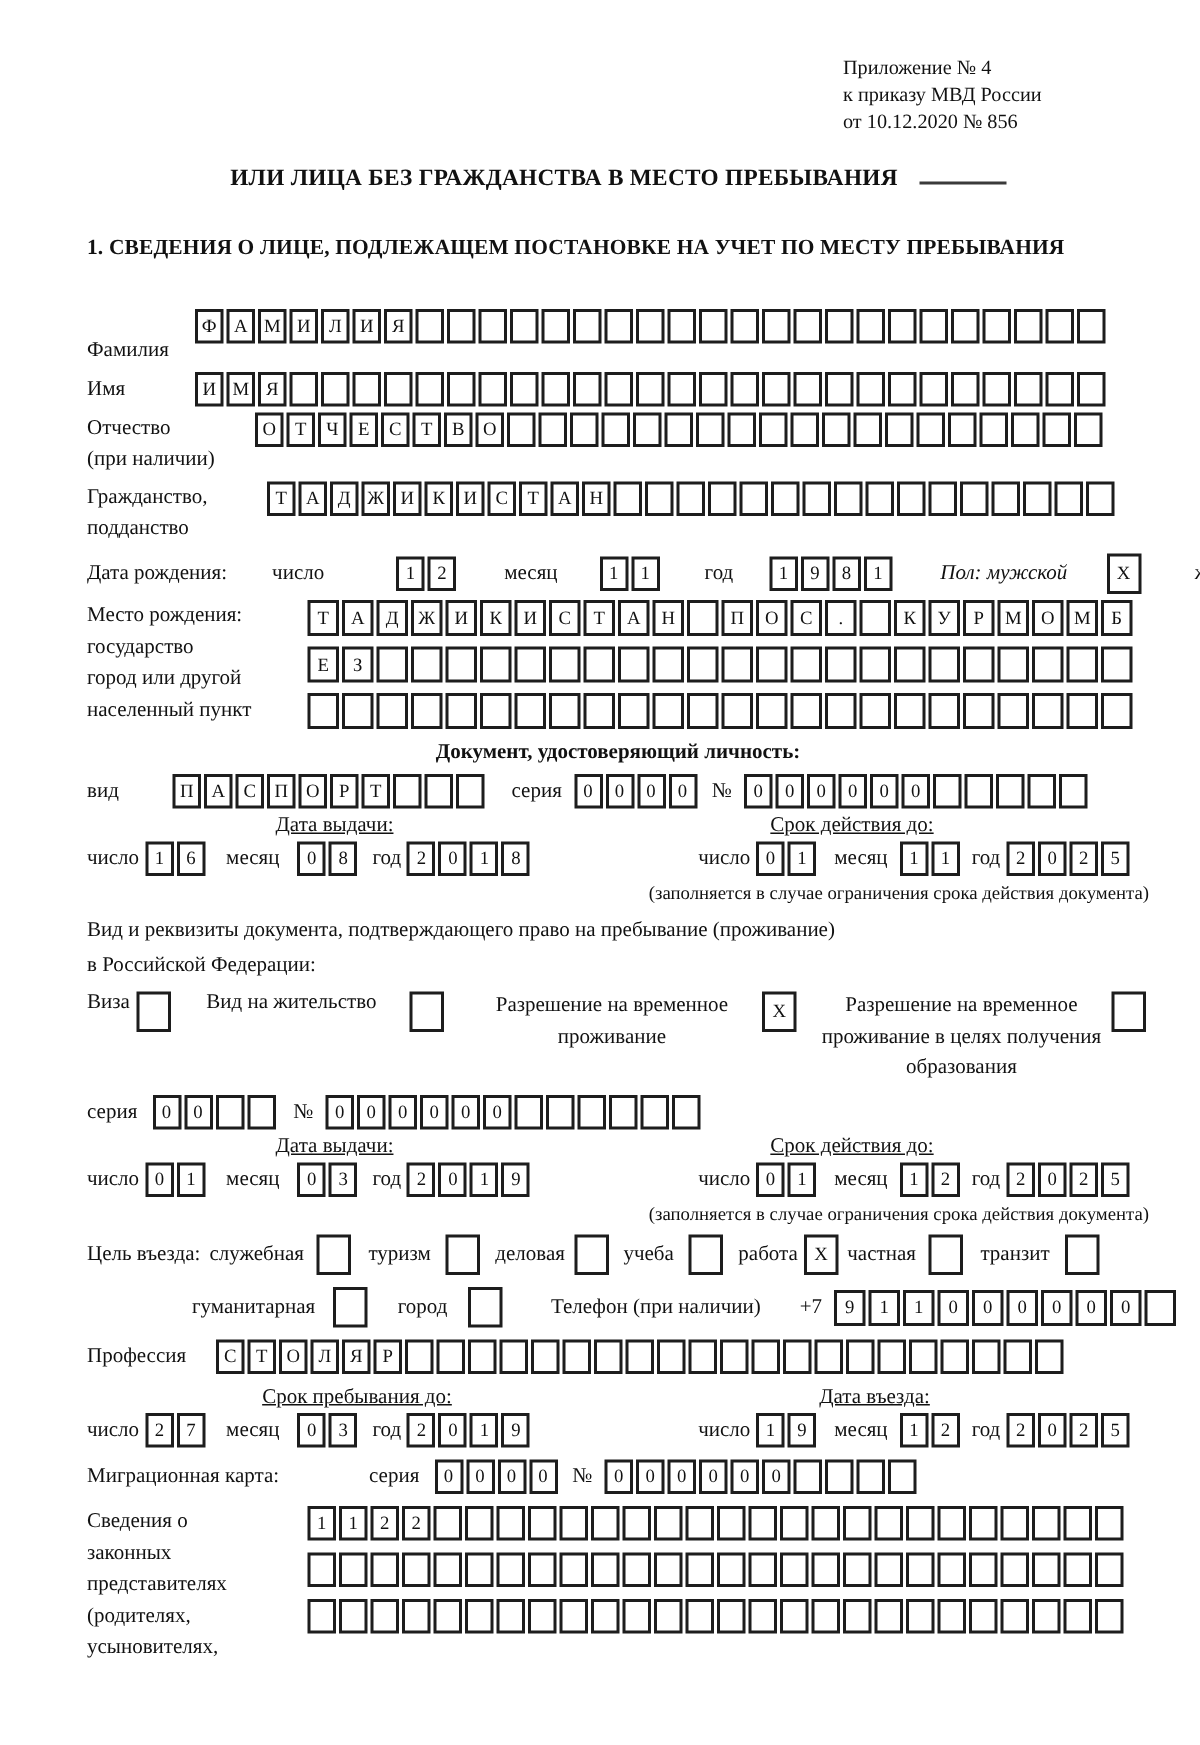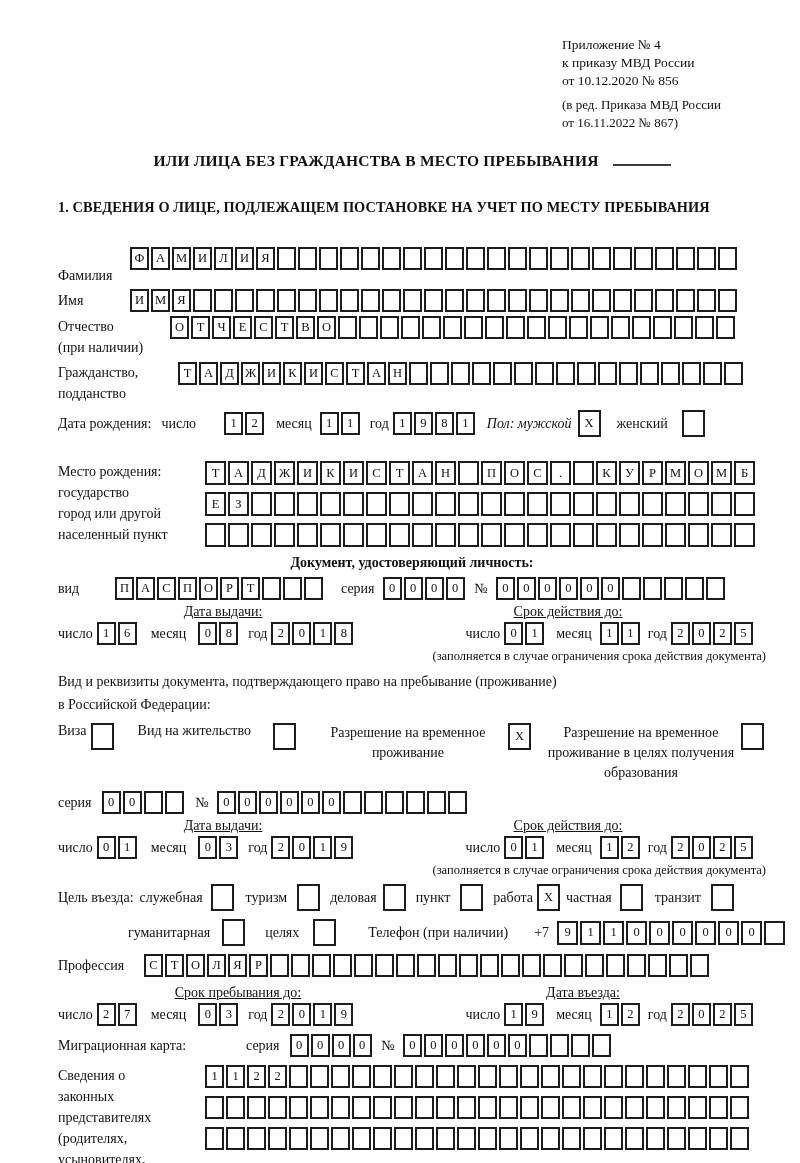--- a/index.html
+++ b/index.html
@@ -37,24 +37,20 @@
 </head>
 <body>
 
 <div class="page">
 
   <div class="hdr">
     <div>Приложение № 4</div>
     <div>к приказу МВД России</div>
     <div>от 10.12.2020 № 856</div>
   </div>
-  <div class="hdr2">
-    <div>(в ред. Приказа МВД России</div>
-    <div>от 16.11.2022 № 867)</div>
-  </div>
 
   <div class="title">
     <div><span>ИЛИ ЛИЦА БЕЗ ГРАЖДАНСТВА В МЕСТО ПРЕБЫВАНИЯ</span><span class="uline"></span></div>
   </div>
 
   <div class="sec">1. СВЕДЕНИЯ О ЛИЦЕ, ПОДЛЕЖАЩЕМ ПОСТАНОВКЕ НА УЧЕТ ПО МЕСТУ ПРЕБЫВАНИЯ</div>
 
   <div class="row">
     <div class="lbl" style="width:72px;margin-top:34px;">Фамилия</div>
     <div class="cells">
@@ -190,21 +186,21 @@
         <span class="cell"></span>
         <span class="cell"></span>
         <span class="cell"></span>
         <span class="cell"></span>
         <span class="cell"></span>
         <span class="cell"></span>
         <span class="cell"></span>
       </div>
   </div>
 
-  <div class="row" style="margin-top:6px;margin-bottom:24px;">
+  <div class="row" style="margin-top:6px;margin-bottom:4px;gap:20px;">
     <span class="dlbl">Дата рождения:</span>
     <span class="dlbl" style="margin-left:10px;">число</span>
     <span class="cells" style="margin-left:28px;">
         <span class="cell">1</span>
         <span class="cell">2</span>
       </span>
     <span class="dlbl" style="margin-left:10px;">месяц</span>
     <span class="cells" style="margin-left:8px;">
         <span class="cell">1</span>
         <span class="cell">1</span>
@@ -496,21 +492,21 @@
         <span class="cell"></span>
       </span>
     <span class="dlbl" style="margin-left:10px;">туризм</span>
     <span class="cells cb" style="margin-left:10px;">
         <span class="cell"></span>
       </span>
     <span class="dlbl" style="margin-left:8px;">деловая</span>
     <span class="cells cb" style="margin-left:6px;">
         <span class="cell"></span>
       </span>
-    <span class="dlbl" style="margin-left:8px;">пункт</span>
+    <span class="dlbl" style="margin-left:8px;">учеба</span>
     <span class="cells cb" style="margin-left:10px;">
         <span class="cell"></span>
       </span>
     <span class="dlbl" style="margin-left:8px;">работа</span>
     <span class="cells cb" style="margin-left:4px;">
         <span class="cell">X</span>
       </span>
     <span class="dlbl" style="margin-left:4px;">частная</span>
     <span class="cells cb" style="margin-left:8px;">
         <span class="cell"></span>
@@ -519,21 +515,21 @@
     <span class="cells cb" style="margin-left:10px;">
         <span class="cell"></span>
       </span>
   </div>
 
   <div class="row" style="margin-top:8px;font-family:Liberation Serif, serif;">
     <span class="dlbl" style="margin-left:70px;">гуманитарная</span>
     <span class="cells cb" style="margin-left:12px;">
         <span class="cell"></span>
       </span>
-    <span class="dlbl" style="margin-left:18px;">целях</span>
+    <span class="dlbl" style="margin-left:18px;">город</span>
     <span class="cells cb" style="margin-left:14px;">
         <span class="cell"></span>
       </span>
     <span class="dlbl" style="margin-left:30px;">Телефон (при наличии)</span>
     <span class="dlbl" style="margin-left:26px;">+7</span>
     <span class="cells big" style="margin-left:8px;">
         <span class="cell">9</span>
         <span class="cell">1</span>
         <span class="cell">1</span>
         <span class="cell">0</span>

